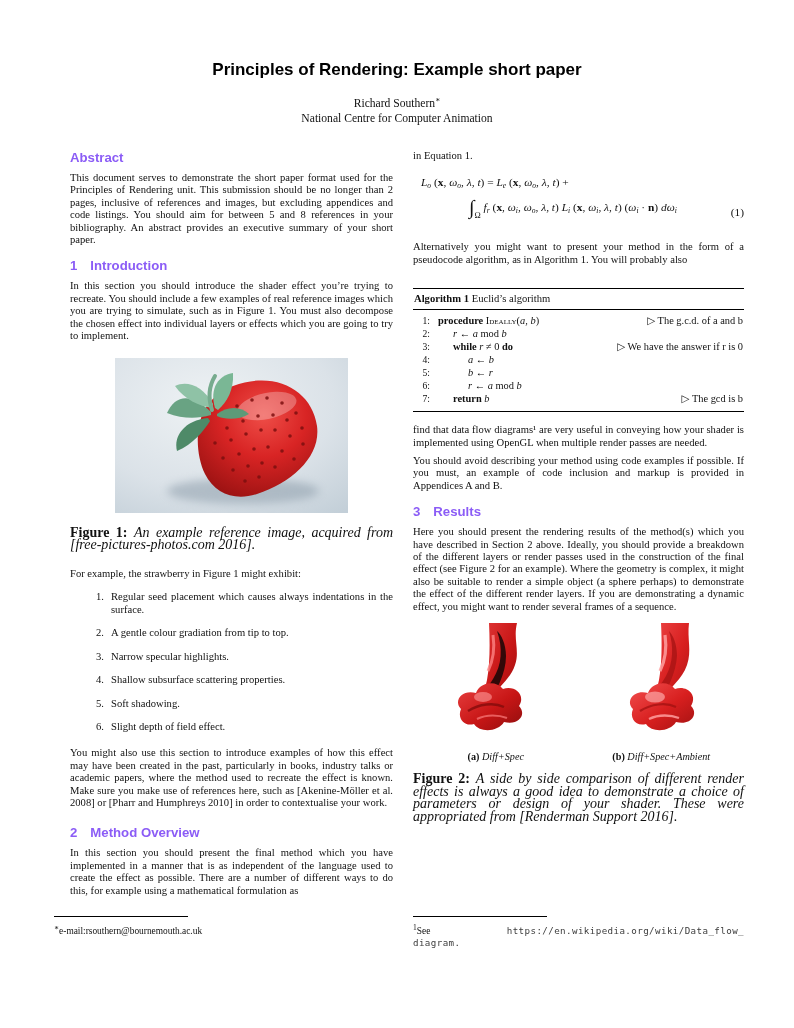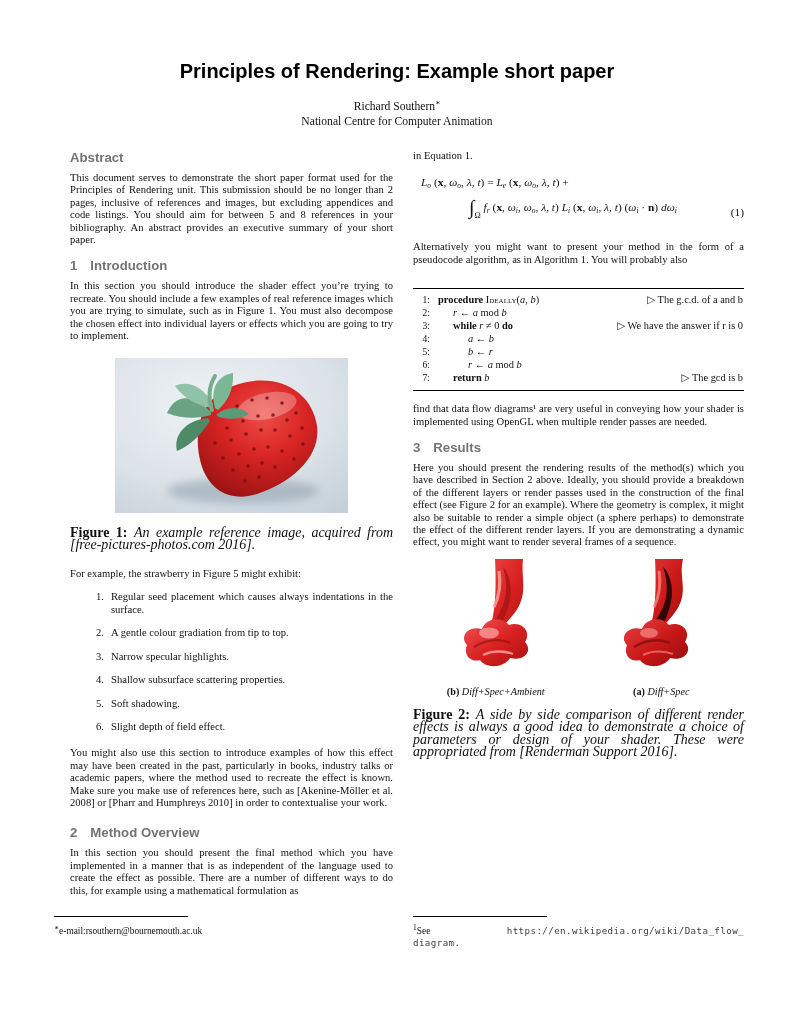--- a/index.html
+++ b/index.html
@@ -4,30 +4,30 @@
 <style>
   * { box-sizing: border-box; margin: 0; padding: 0; }
   html,body { background:#ffffff; }
   .page {
     position: relative; width: 794px; height: 1028px; background:#ffffff;
     font-family: "Liberation Serif", "DejaVu Serif", serif;
     color:#101010; overflow: hidden;
   }
   
   .title-block { position:absolute; top:60px; left:0; width:794px; text-align:center; }
-  .paper-title { font-family:"Liberation Sans", sans-serif; font-weight:700; font-size:20px; color:#000; }
+  .paper-title { font-family:"Liberation Sans", sans-serif; font-weight:700; font-size:17px; color:#000; }
   .author-line { margin-top:15px; font-size:11.6px; }
   .affil-line  { margin-top:2px;  font-size:11.6px; }
   sup.mark { font-size:7.5px; vertical-align: super; }
   
   .col { position:absolute; top:150px; font-size:10.6px; line-height:12.4px; text-align:justify; }
   .col-left  { left:70px;  width:323px; }
   .col-right { left:413px; width:331px; }
   .sec-h { font-family:"Liberation Sans", sans-serif; font-weight:700; font-size:13.2px; line-height:16px;
-           color:#737373; display:flex; gap:13px; text-align:left;align-items:flex-end; } .mt12{margin-top:12px;} .mt14{margin-top:14px;} .mt16{margin-top:16px;}
+           color:#8b5cf6; display:flex; gap:13px; text-align:left;align-items:flex-end; } .mt12{margin-top:12px;} .mt14{margin-top:14px;} .mt16{margin-top:16px;}
   .para { margin-top:6px; }
   
   .fig1-wrap { margin-top:16px; text-align:center; }
   .fig-caption { margin-top:10px; font-size:14px; line-height:12.6px; text-align:justify; }
   .cap-label { font-weight:700; }
   .cap-text  { font-style:italic; }
   
   .olist { margin-top:2px; }
   .li { display:flex; margin:11px 0 0 18px; }
   .li-num { width:16px; flex:none; text-align:right; margin-right:7px; }
@@ -150,21 +150,21 @@
           <path d="M102,56 C112,48 126,48 134,56 C124,62 110,62 102,58 Z" fill="#5d9a78"></path>
           <path d="M97,52 C93,40 94,28 100,18" stroke="#77ab8e" stroke-width="4" fill="none" stroke-linecap="round"></path>
         </g>
       </svg>
       <div class="fig-caption">
         <span class="cap-label">Figure 1:</span>
         <span class="cap-text">An example reference image, acquired from [free-pictures-photos.com 2016].</span>
       </div>
     </div>
 
-    <div class="mt16">For example, the strawberry in Figure 5 might exhibit:</div>
+    <div class="mt16">For example, the strawberry in Figure 1 might exhibit:</div>
     <div class="olist">
       <div class="li">
           <span class="li-num">1.</span>
           <span class="li-text">Regular seed placement which causes always indentations in the surface.</span>
         </div>
       <div class="li">
           <span class="li-num">2.</span>
           <span class="li-text">A gentle colour gradiation from tip to top.</span>
         </div>
       <div class="li">
@@ -206,20 +206,25 @@
       <div class="eq-row1"><span class="it">L</span><span class="sub">o</span><span class="rm"> (</span><span class="bf">x</span><span class="rm">, </span><span class="it">ω</span><span class="sub">o</span><span class="rm">, </span><span class="it">λ</span><span class="rm">, </span><span class="it">t</span><span class="rm">) = </span><span class="it">L</span><span class="sub">e</span><span class="rm"> (</span><span class="bf">x</span><span class="rm">, </span><span class="it">ω</span><span class="sub">o</span><span class="rm">, </span><span class="it">λ</span><span class="rm">, </span><span class="it">t</span><span class="rm">) +</span></div>
       <div class="eq-row2">
         <span class="eq-main2"><span class="int">∫</span><span class="isub">Ω</span><span class="rm">  </span><span class="it">f</span><span class="sub">r</span><span class="rm"> (</span><span class="bf">x</span><span class="rm">, </span><span class="it">ω</span><span class="sub">i</span><span class="rm">, </span><span class="it">ω</span><span class="sub">o</span><span class="rm">, </span><span class="it">λ</span><span class="rm">, </span><span class="it">t</span><span class="rm">) </span><span class="it">L</span><span class="sub">i</span><span class="rm"> (</span><span class="bf">x</span><span class="rm">, </span><span class="it">ω</span><span class="sub">i</span><span class="rm">, </span><span class="it">λ</span><span class="rm">, </span><span class="it">t</span><span class="rm">) (</span><span class="it">ω</span><span class="sub">i</span><span class="rm"> · </span><span class="bf">n</span><span class="rm">) </span><span class="it">dω</span><span class="sub">i</span></span>
         <span class="eq-no">(1)</span>
       </div>
     </div>
 
     <div class="mt12">Alternatively you might want to present your method in the form of a pseudocode algorithm, as in Algorithm 1. You will probably also</div>
 
     <div class="algo">
+      <div class="algo-header">
+        <span class="bf">Algorithm 1</span>
+        <span> </span>
+        <span>Euclid’s algorithm</span>
+      </div>
       <div class="algo-body">
         <div class="algo-row">
             <span class="algo-num">1:</span>
             <span class="ind0"><span class="bf">procedure </span><span class="sc">Ideally</span><span class="rm">(</span><span class="it">a</span><span class="rm">, </span><span class="it">b</span><span class="rm">)</span></span>
             <span class="algo-comment">▷ The g.c.d. of a and b</span>
           </div>
         <div class="algo-row">
             <span class="algo-num">2:</span>
             <span class="ind1"><span class="it">r</span><span class="rm"> ← </span><span class="it">a</span><span class="rm"> mod </span><span class="it">b</span></span>
             <span class="algo-comment"></span>
@@ -246,28 +251,52 @@
           </div>
         <div class="algo-row">
             <span class="algo-num">7:</span>
             <span class="ind1"><span class="bf">return </span><span class="it">b</span></span>
             <span class="algo-comment">▷ The gcd is b</span>
           </div>
       </div>
     </div>
 
     <div class="mt12">find that data flow diagrams¹ are very useful in conveying how your shader is implemented using OpenGL when multiple render passes are needed.</div>
+    <div class="para">You should avoid describing your method using code examples if possible. If you must, an example of code inclusion and markup is provided in Appendices A and B.</div>
 
     <div class="sec-h mt12">
       <span>3</span>
       <span>Results</span>
     </div>
     <div class="para">Here you should present the rendering results of the method(s) which you have described in Section 2 above. Ideally, you should provide a breakdown of the different layers or render passes used in the construction of the final effect (see Figure 2 for an example). Where the geometry is complex, it might also be suitable to render a simple object (a sphere perhaps) to demonstrate the effect of the different render layers. If you are demonstrating a dynamic effect, you might want to render several frames of a sequence.</div>
 
     <div class="fig2-row">
+      <div class="fig2-cell">
+        <svg width="125" height="115" viewBox="0 0 125 115">
+          <defs>
+            <linearGradient id="gClothA" x1="0" y1="0" x2="1" y2="1">
+              <stop offset="0%" stop-color="#e84040"></stop>
+                <stop offset="55%" stop-color="#c81616"></stop>
+                <stop offset="100%" stop-color="#8f0e0e"></stop>
+            </linearGradient>
+          </defs>
+          <rect x="0" y="0" width="125" height="115" fill="#ffffff"></rect>
+          <path d="M56,0 L84,0 C80,16 87,28 82,42 C77,57 65,63 59,76 C55,85 56,91 51,97 L38,88 C45,77 52,69 54,57 C57,41 57,20 56,0 Z" fill="url(#gClothA)"></path>
+          <path d="M64,8 C70,25 69,42 60,56 C55,64 49,70 46,78 L54,83 C63,68 73,51 73,33 C73,21 68,11 64,8 Z" fill="#1c0707" opacity="0.88"></path>
+          <path d="M28,86 C20,78 29,66 43,70 C47,59 63,57 70,66 C82,62 93,72 86,83 C94,91 86,103 71,99 C65,109 47,110 41,101 C31,104 24,95 28,86 Z" fill="url(#gClothA)"></path>
+          <path d="M35,88 C46,81 61,79 71,84" stroke="#7d0b0b" stroke-width="2.4" fill="none" opacity="0.75"></path>
+          <path d="M44,96 C54,91 66,92 74,95" stroke="#f47070" stroke-width="2.2" fill="none" opacity="0.8"></path>
+          <path d="M60,12 C62,26 60,38 55,48" stroke="#ff8a8a" stroke-width="3" fill="none" opacity="0.75"></path>
+          <ellipse cx="50" cy="74" rx="9" ry="5" fill="#ff9a9a" opacity="0.6"></ellipse>
+        </svg>
+        <div class="subcap">
+          <span class="cap-label">(a)</span>
+          <span class="cap-text">Diff+Spec</span>
+        </div>
+      </div>
       <div class="fig2-cell">
         <svg width="125" height="115" viewBox="0 0 125 115">
           <defs>
             <linearGradient id="gClothB" x1="0" y1="0" x2="1" y2="1">
               <stop offset="0%" stop-color="#f25050"></stop>
                 <stop offset="55%" stop-color="#d81f1f"></stop>
                 <stop offset="100%" stop-color="#a31212"></stop>
             </linearGradient>
           </defs>
           <rect x="0" y="0" width="125" height="115" fill="#ffffff"></rect>
@@ -277,43 +306,20 @@
           <path d="M41,88 C52,81 67,79 77,84" stroke="#9c1010" stroke-width="2.2" fill="none" opacity="0.7"></path>
           <path d="M50,96 C60,91 72,92 80,95" stroke="#ff9e9e" stroke-width="2.4" fill="none" opacity="0.85"></path>
           <path d="M66,12 C68,26 66,38 61,48" stroke="#ffa0a0" stroke-width="3.2" fill="none" opacity="0.85"></path>
           <ellipse cx="56" cy="74" rx="10" ry="5.5" fill="#ffb0b0" opacity="0.65"></ellipse>
         </svg>
         <div class="subcap">
           <span class="cap-label">(b)</span>
           <span class="cap-text">Diff+Spec+Ambient</span>
         </div>
       </div>
-      <div class="fig2-cell">
-        <svg width="125" height="115" viewBox="0 0 125 115">
-          <defs>
-            <linearGradient id="gClothA" x1="0" y1="0" x2="1" y2="1">
-              <stop offset="0%" stop-color="#e84040"></stop>
-                <stop offset="55%" stop-color="#c81616"></stop>
-                <stop offset="100%" stop-color="#8f0e0e"></stop>
-            </linearGradient>
-          </defs>
-          <rect x="0" y="0" width="125" height="115" fill="#ffffff"></rect>
-          <path d="M56,0 L84,0 C80,16 87,28 82,42 C77,57 65,63 59,76 C55,85 56,91 51,97 L38,88 C45,77 52,69 54,57 C57,41 57,20 56,0 Z" fill="url(#gClothA)"></path>
-          <path d="M64,8 C70,25 69,42 60,56 C55,64 49,70 46,78 L54,83 C63,68 73,51 73,33 C73,21 68,11 64,8 Z" fill="#1c0707" opacity="0.88"></path>
-          <path d="M28,86 C20,78 29,66 43,70 C47,59 63,57 70,66 C82,62 93,72 86,83 C94,91 86,103 71,99 C65,109 47,110 41,101 C31,104 24,95 28,86 Z" fill="url(#gClothA)"></path>
-          <path d="M35,88 C46,81 61,79 71,84" stroke="#7d0b0b" stroke-width="2.4" fill="none" opacity="0.75"></path>
-          <path d="M44,96 C54,91 66,92 74,95" stroke="#f47070" stroke-width="2.2" fill="none" opacity="0.8"></path>
-          <path d="M60,12 C62,26 60,38 55,48" stroke="#ff8a8a" stroke-width="3" fill="none" opacity="0.75"></path>
-          <ellipse cx="50" cy="74" rx="9" ry="5" fill="#ff9a9a" opacity="0.6"></ellipse>
-        </svg>
-        <div class="subcap">
-          <span class="cap-label">(a)</span>
-          <span class="cap-text">Diff+Spec</span>
-        </div>
-      </div>
     </div>
     <div class="fig-caption mt12">
       <span class="cap-label">Figure 2:</span>
       <span class="cap-text">A side by side comparison of different render effects is always a good idea to demonstrate a choice of parameters or design of your shader. These were appropriated from [Renderman Support 2016].</span>
     </div>
 
   </div>
 
   <div class="footnote fn-right">
     <div class="fn-rule"></div>

